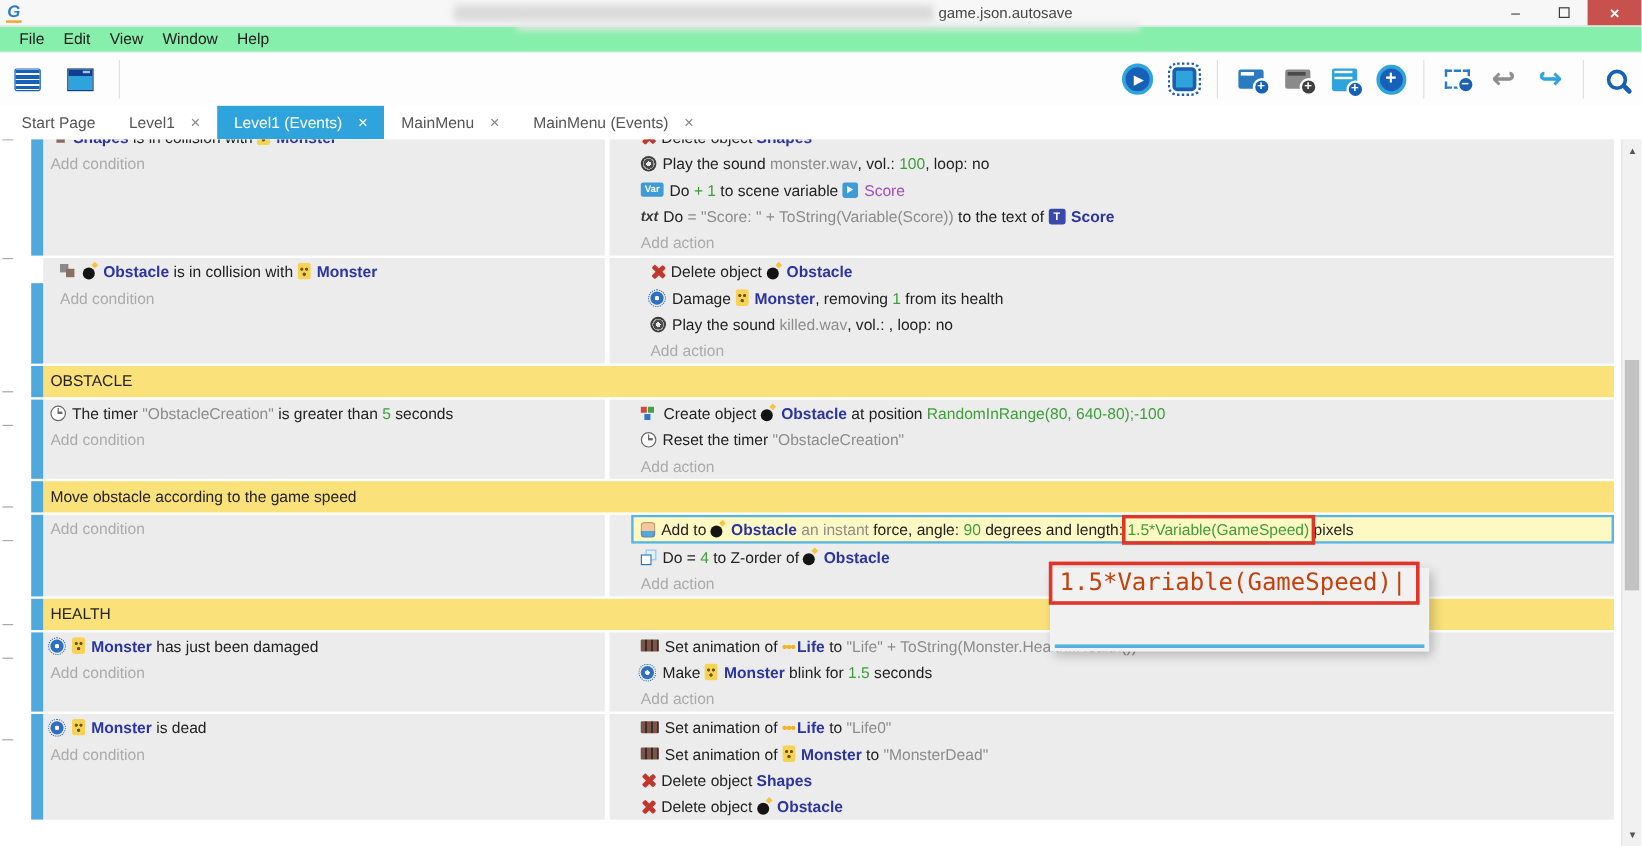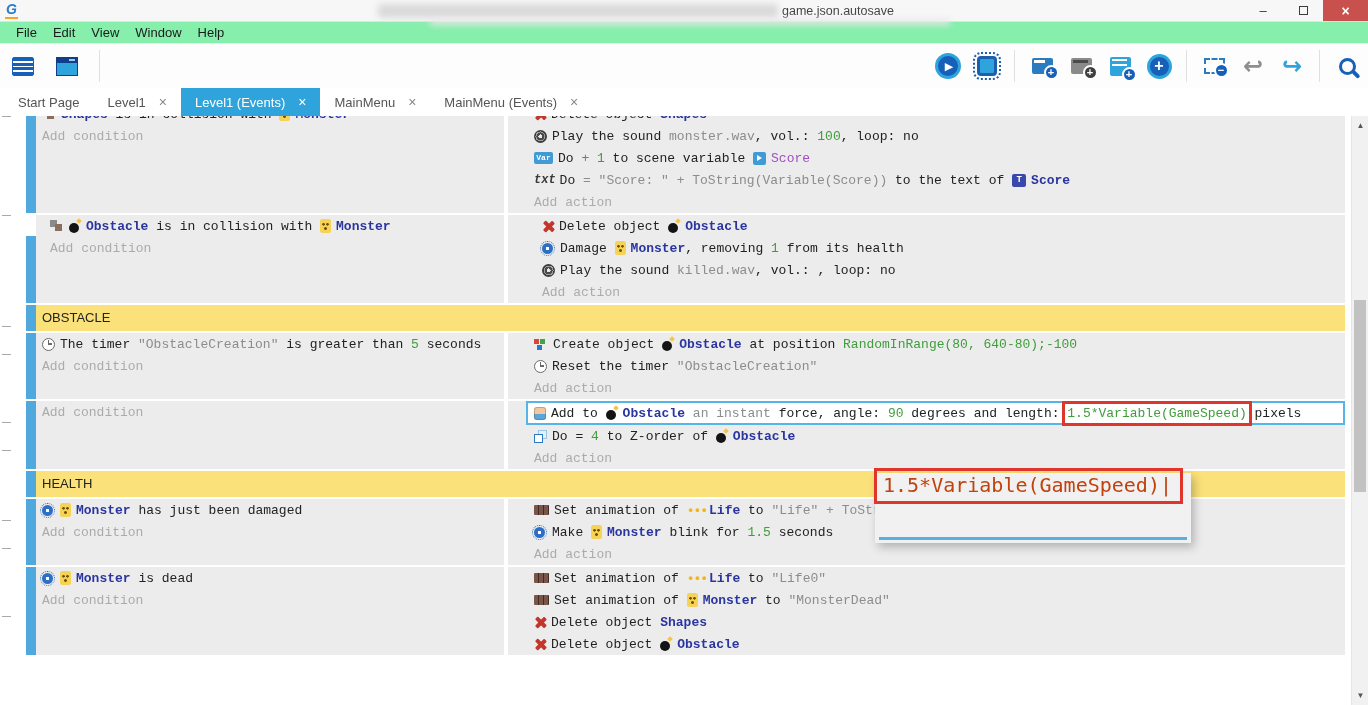--- a/index.html
+++ b/index.html
@@ -80,24 +80,24 @@
   .block{position:relative;margin-bottom:2px;}
   .block::before{content:"";position:absolute;left:-10px;top:0;bottom:0;width:10px;background:#4FA9DC;}
   .block.has-header::before{top:21px;}
   .evt-header{height:21px;line-height:21px;background:#fff;font-size:13px;color:#111;padding-left:2px;}
   .block-row{display:flex;gap:4px;align-items:stretch;}
   .cell{background:#ECECEC;overflow:hidden;}
   .cond{width:468px;flex:none;}
   .acts{flex:1;padding-left:20px;}
   .cell.indent .line{padding-left:14px;}
   .line{height:22px;display:flex;align-items:center;white-space:nowrap;padding-left:6px;
-    font-size:13px;color:#222;font-family:Liberation Mono, monospace;}
+    font-size:13px;color:#222;}
   .line>span{white-space:pre;flex:none;}
   .line.clipped{margin-top:-13px;}
-  .line.selected{background:#ffffff;border:2px solid #55B5E6;height:24px;margin-left:-2px;}
+  .line.selected{background:#fef9c3;border:2px solid #55B5E6;height:24px;margin-left:-2px;}
   .comment{height:26px;line-height:26px;background:#FBE179;font-size:13px;color:#222;padding-left:6px;}
   .comment::before{content:"";position:absolute;left:-10px;top:0;bottom:0;width:10px;background:#4FA9DC;}
 
   .t-plain{color:#222;}
   .t-obj{color:#2A35A0;font-weight:bold;}
   .t-num{color:#3E9E3A;}
   .t-str{color:#8C8C8C;}
   .t-var{color:#A04FC0;}
   .t-dim{color:#ABABAB;}
   .red-box{outline:3px solid #E0352B;outline-offset:2px;position:relative;z-index:15;}
@@ -412,20 +412,21 @@
               <span class="ic ic-timer"></span>
               <span class="t-plain">Reset the timer </span>
               <span class="t-str">"ObstacleCreation"</span>
             </div>
             <div class="line">
               <span class="t-dim">Add action</span>
             </div>
           </div>
         </div>
       </div>
+      <div class="block comment"><span>Move obstacle according to the game speed</span></div>
       <div class="block event">
         <div class="block-row">
           <div class="cell cond">
             <div class="line">
               <span class="t-dim">Add condition</span>
             </div>
           </div>
           <div class="cell acts">
             <div class="line selected">
               <span class="ic ic-hand"></span>

